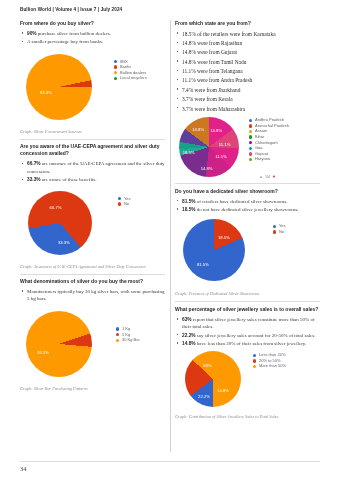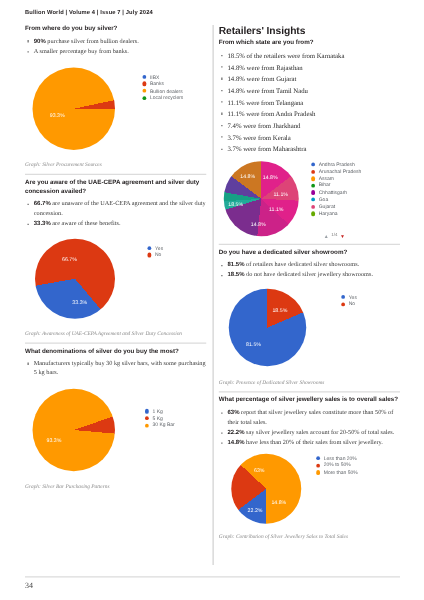--- a/index.html
+++ b/index.html
@@ -192,21 +192,20 @@
               </div>
           </div>
         </div>
 
         <div class="cap">Graph: Silver Bar Purchasing Patterns</div>
       </div>
     </div>
 
     <div class="col col-right">
 
-      <div class="bigtitle">Retailers' Insights</div>
 
       <div class="sec">
         <div class="q">From which state are you from?</div>
         <ul class="bl serif">
           <li>18.5% of the retailers were from Karnataka</li>
           <li>14.8% were from Rajasthan</li>
           <li>14.8% were from Gujarat</li>
           <li>14.8% were from Tamil Nadu</li>
           <li>11.1% were from Telangana</li>
           <li>11.1% were from Andra Pradesh</li>

